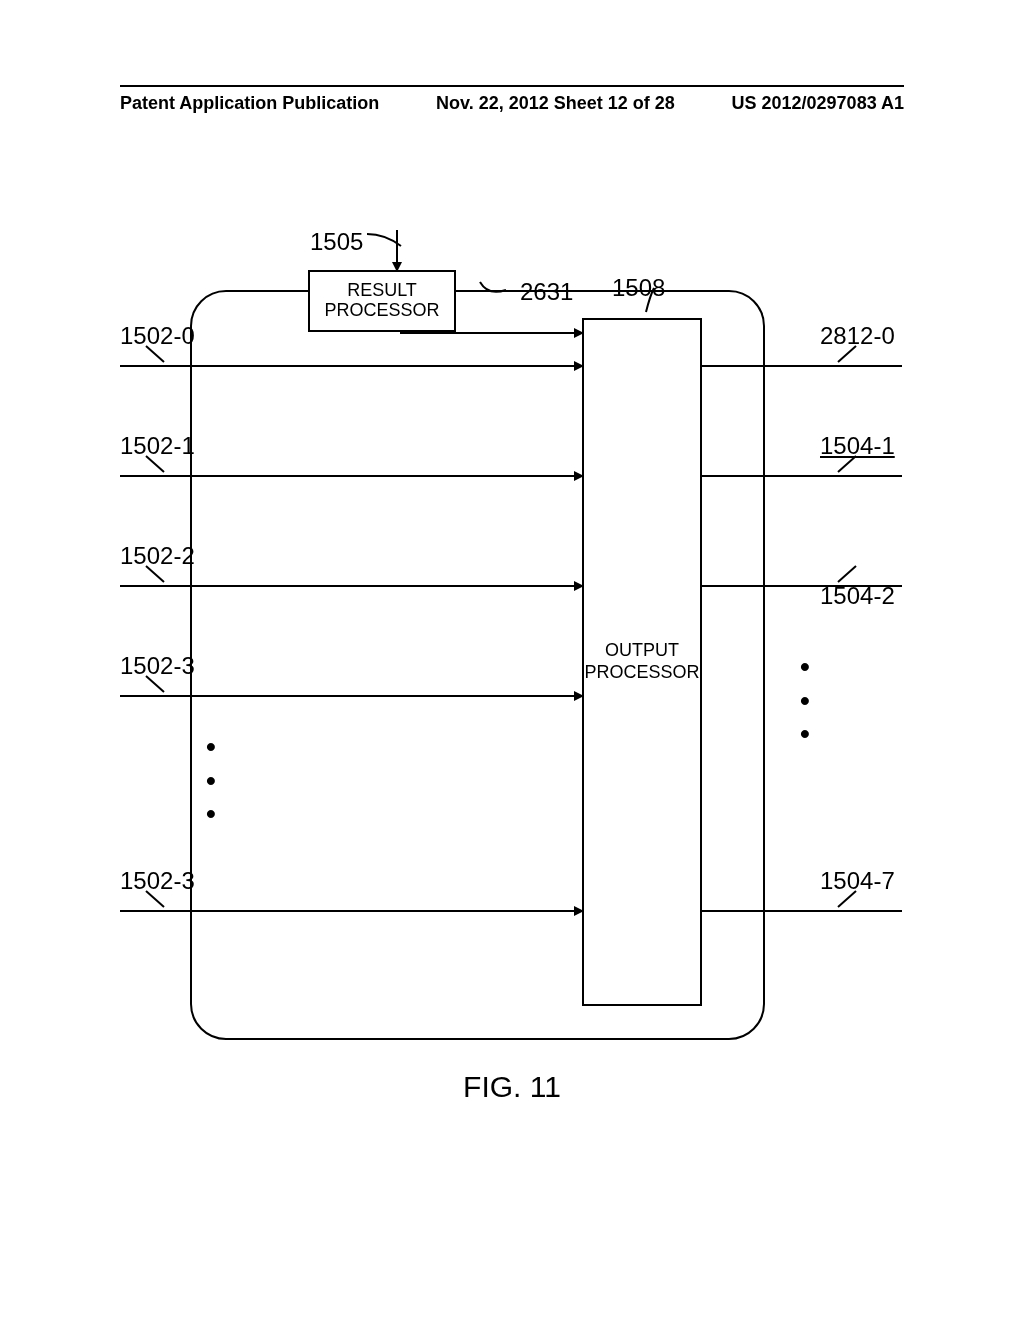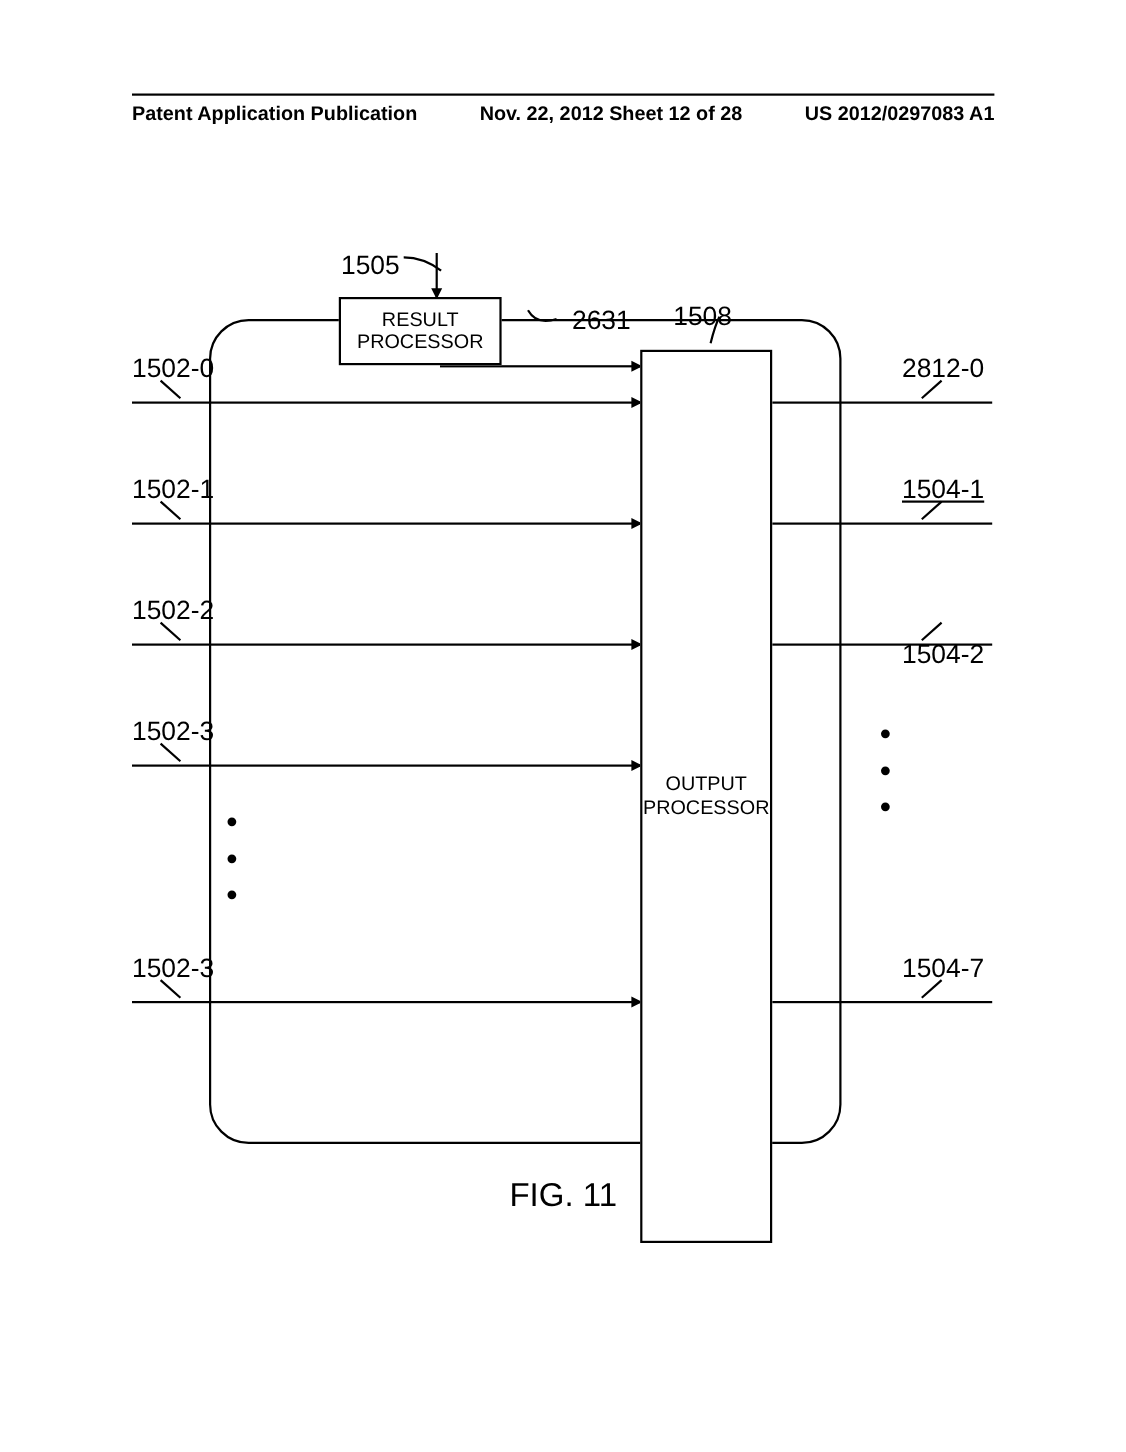--- a/index.html
+++ b/index.html
@@ -95,21 +95,21 @@
     border-top: 10px solid #000;
     border-left: 5px solid transparent;
     border-right: 5px solid transparent;
   }
   
   .output-box {
     position: absolute;
     left: 462px;
     top: 88px;
     width: 120px;
-    height: 812px;
+    height: 688px;
     border: 2px solid #000;
     background: #fff;
     display: flex;
     align-items: center;
     justify-content: center;
     text-align: center;
     font-size: 18px;
     line-height: 1.2;
     z-index: 2;
   }

